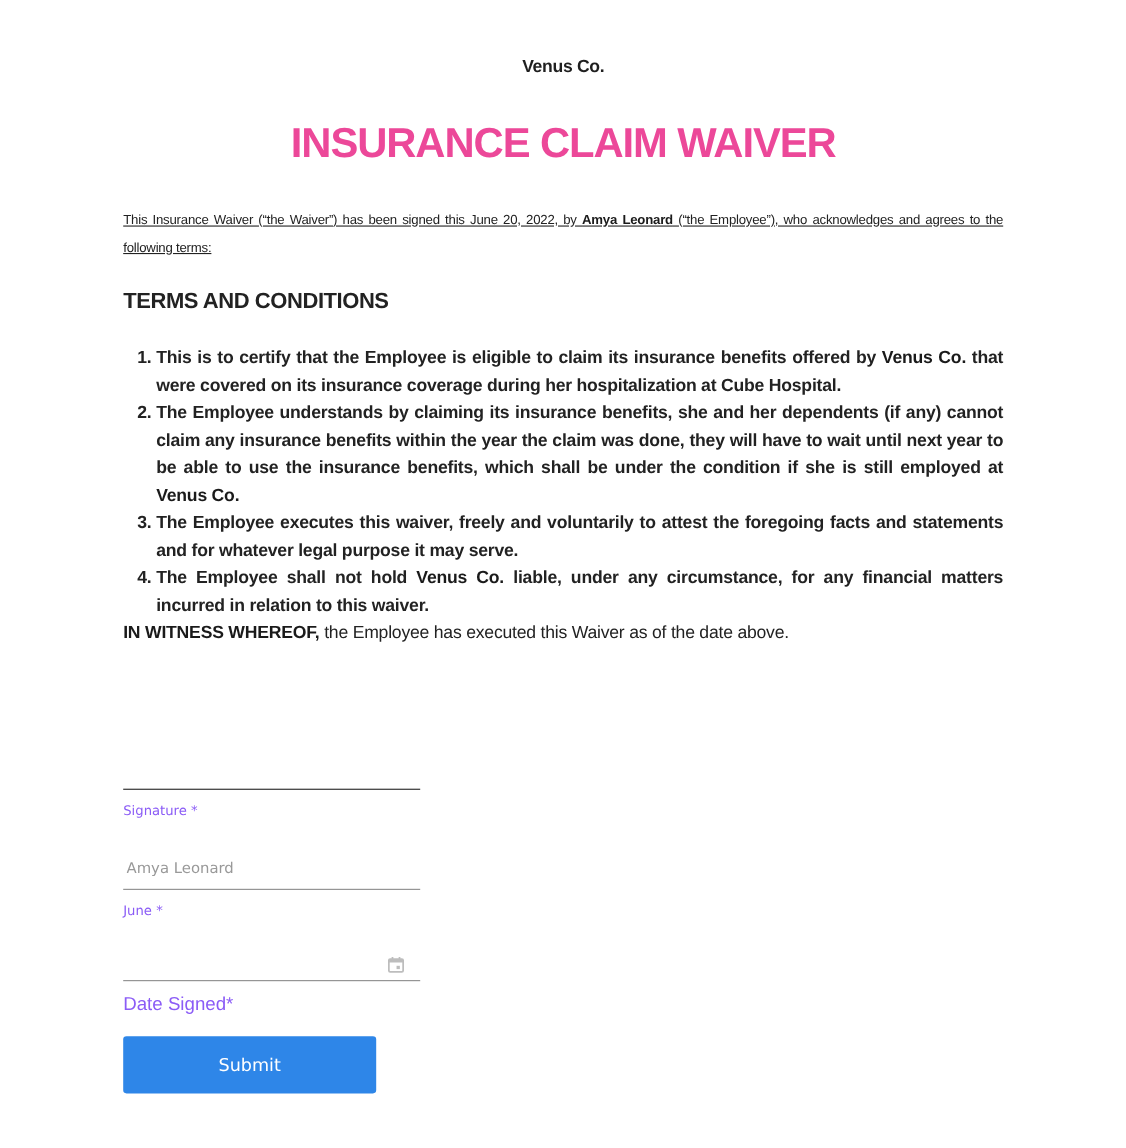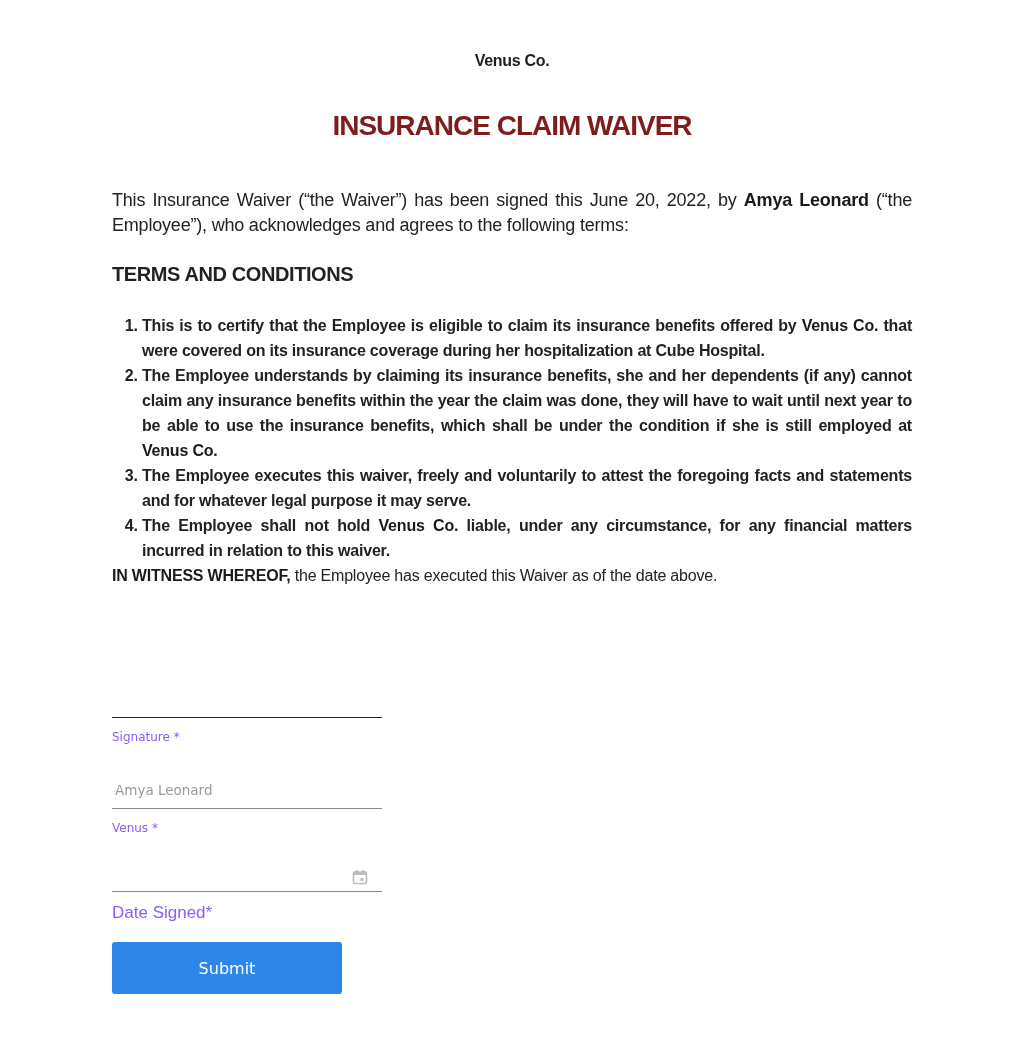--- a/index.html
+++ b/index.html
@@ -1,20 +1,20 @@
 <!DOCTYPE html>
 <html><head>
 <meta charset="utf-8">
 <style>
   html, body { margin: 0; padding: 0; background: #ffffff; }
   body { width: 1024px; height: 1044px; position: relative; font-family: "Liberation Sans", sans-serif; color: #222222; }
   .page { position: absolute; left: 112px; top: 0; width: 800px; }
   .company { position: absolute; top: 52px; left: 0; width: 800px; text-align: center; font-size: 16px; font-weight: bold; color: #1f1f1f; letter-spacing: -0.3px; }
-  .title { position: absolute; top: 110px; left: 0; width: 800px; text-align: center; font-size: 28px; font-weight: bold; color: #7f1d1d; letter-spacing: -1px; margin: 0; }
-  .intro { position: absolute; top: 188px; left: 0; width: 800px; font-size: 18px; line-height: 25px; text-align: justify; letter-spacing: -0.2px; }
+  .title { position: absolute; top: 110px; left: 0; width: 800px; text-align: center; font-size: 38px; font-weight: bold; color: #ec4899; letter-spacing: -1px; margin: 0; }
+  .intro { position: absolute; top: 188px; left: 0; width: 800px; font-size: 12px; line-height: 25px; text-align: justify; letter-spacing: -0.2px; text-decoration: underline; }
   .heading { position: absolute; top: 263px; left: 0; font-size: 20px; font-weight: bold; letter-spacing: -0.4px; }
   .terms { position: absolute; top: 313px; left: 0; width: 800px; margin: 0; padding-left: 30px; box-sizing: border-box; font-size: 16px; line-height: 25px; letter-spacing: -0.2px; }
   .terms li { text-align: justify; font-weight: bold; }
   .witness { position: absolute; top: 563px; left: 0; font-size: 16px; line-height: 25px; letter-spacing: -0.2px; text-align: center; }
   b { color: #1a1a1a; }
 
   .field { position: absolute; left: 0; width: 270px; }
   .sig-line { top: 717px; height: 0; border-top: 1.5px solid #222; }
   .label { position: absolute; left: 0; font-family: "DejaVu Sans", sans-serif; font-size: 12px; color: #8b5cf6; }
   .name-input { position: absolute; top: 772px; left: 0; width: 270px; height: 37px; border: none; border-bottom: 1px solid #8a8a8a; font-family: "DejaVu Sans", sans-serif; font-size: 13.5px; color: #999; padding: 0 3px; box-sizing: border-box; background: transparent; outline: none; }
@@ -44,21 +44,21 @@
   </ol>
 
   <div class="witness">
     <b>IN WITNESS WHEREOF,</b><span> the Employee has executed this Waiver as of the date above.</span>
   </div>
 
   <div class="field sig-line"></div>
   <div class="label" style="top:730px;">Signature *</div>
 
   <input class="name-input" type="text" placeholder="Amya Leonard" style="">
-  <div class="label" style="top:821px;">Venus *</div>
+  <div class="label" style="top:821px;">June *</div>
 
   <div class="date-input">
     <svg class="cal-icon" viewBox="0 0 16 16">
       <rect x="1.5" y="3" width="13" height="11.5" rx="1.2" fill="none" stroke="#bdbdbd" stroke-width="1.6"></rect>
       <rect x="1.5" y="3" width="13" height="3" fill="#bdbdbd"></rect>
       <rect x="4" y="1" width="1.6" height="3" fill="#bdbdbd"></rect>
       <rect x="10.4" y="1" width="1.6" height="3" fill="#bdbdbd"></rect>
       <rect x="8.5" y="9" width="3" height="3" fill="#bdbdbd"></rect>
     </svg>
   </div>

